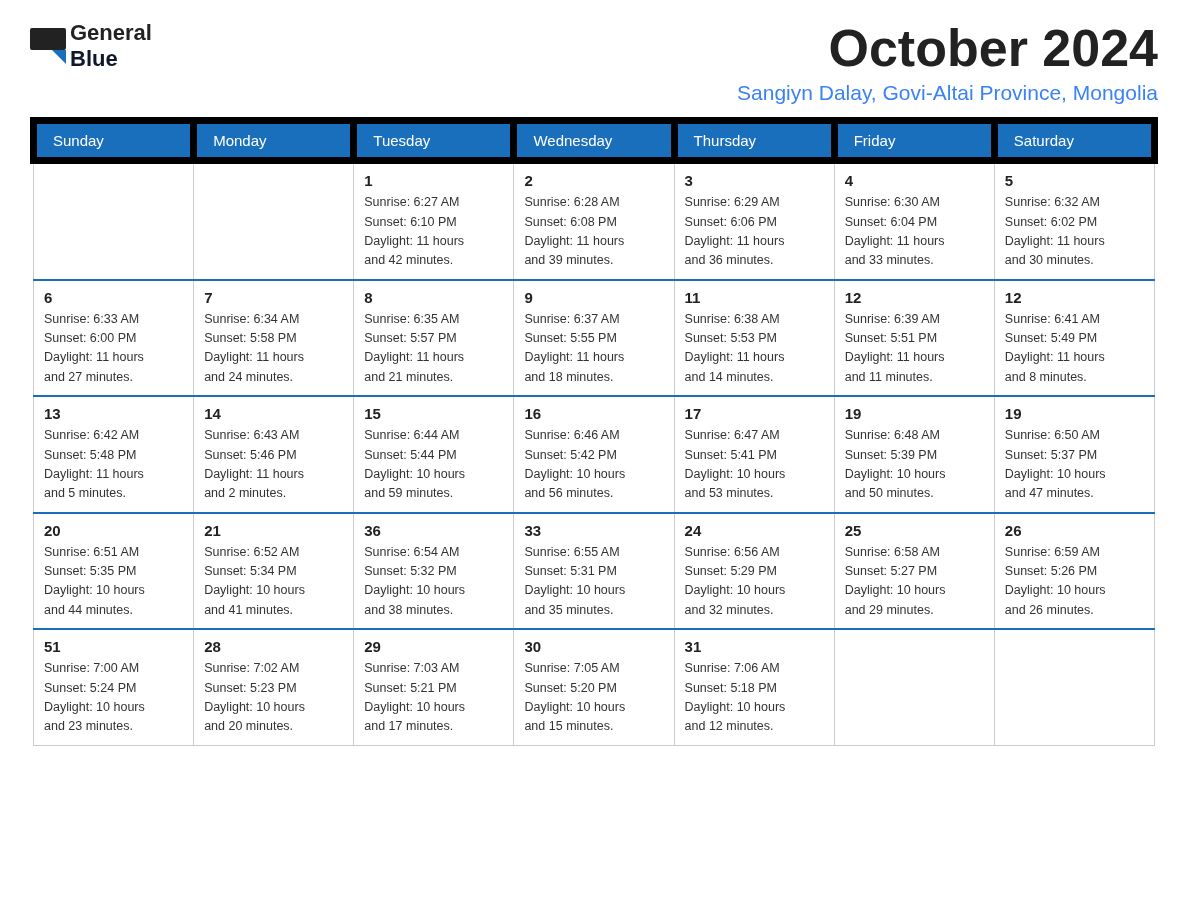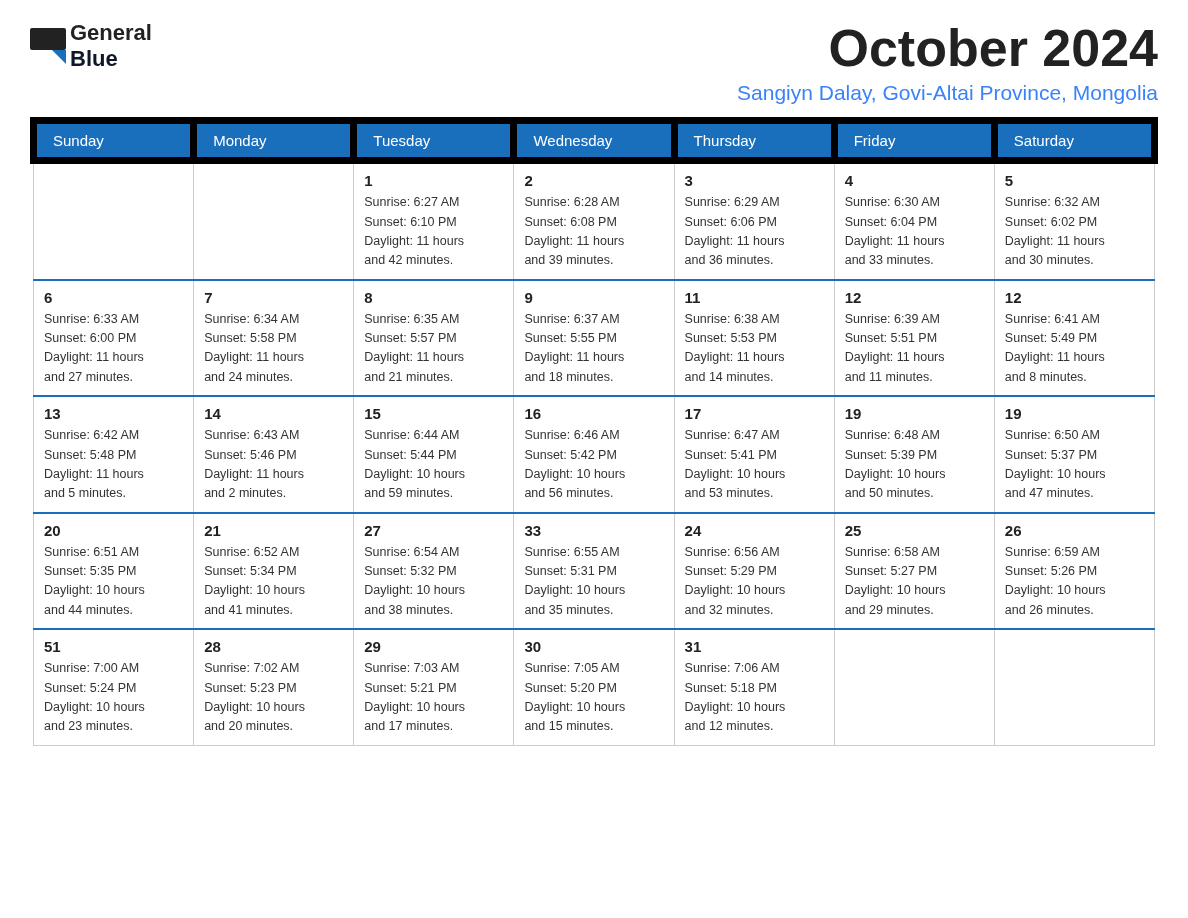--- a/index.html
+++ b/index.html
@@ -210,21 +210,21 @@
       <tr class="row-separator">
         <td>
           <span class="day-number">20</span>
           <div class="day-info">Sunrise: 6:51 AM<br>Sunset: 5:35 PM<br>Daylight: 10 hours<br>and 44 minutes.</div>
         </td>
         <td>
           <span class="day-number">21</span>
           <div class="day-info">Sunrise: 6:52 AM<br>Sunset: 5:34 PM<br>Daylight: 10 hours<br>and 41 minutes.</div>
         </td>
         <td>
-          <span class="day-number">27</span>
+          <span class="day-number">36</span>
           <div class="day-info">Sunrise: 6:54 AM<br>Sunset: 5:32 PM<br>Daylight: 10 hours<br>and 38 minutes.</div>
         </td>
         <td>
           <span class="day-number">33</span>
           <div class="day-info">Sunrise: 6:55 AM<br>Sunset: 5:31 PM<br>Daylight: 10 hours<br>and 35 minutes.</div>
         </td>
         <td>
           <span class="day-number">24</span>
           <div class="day-info">Sunrise: 6:56 AM<br>Sunset: 5:29 PM<br>Daylight: 10 hours<br>and 32 minutes.</div>
         </td>

